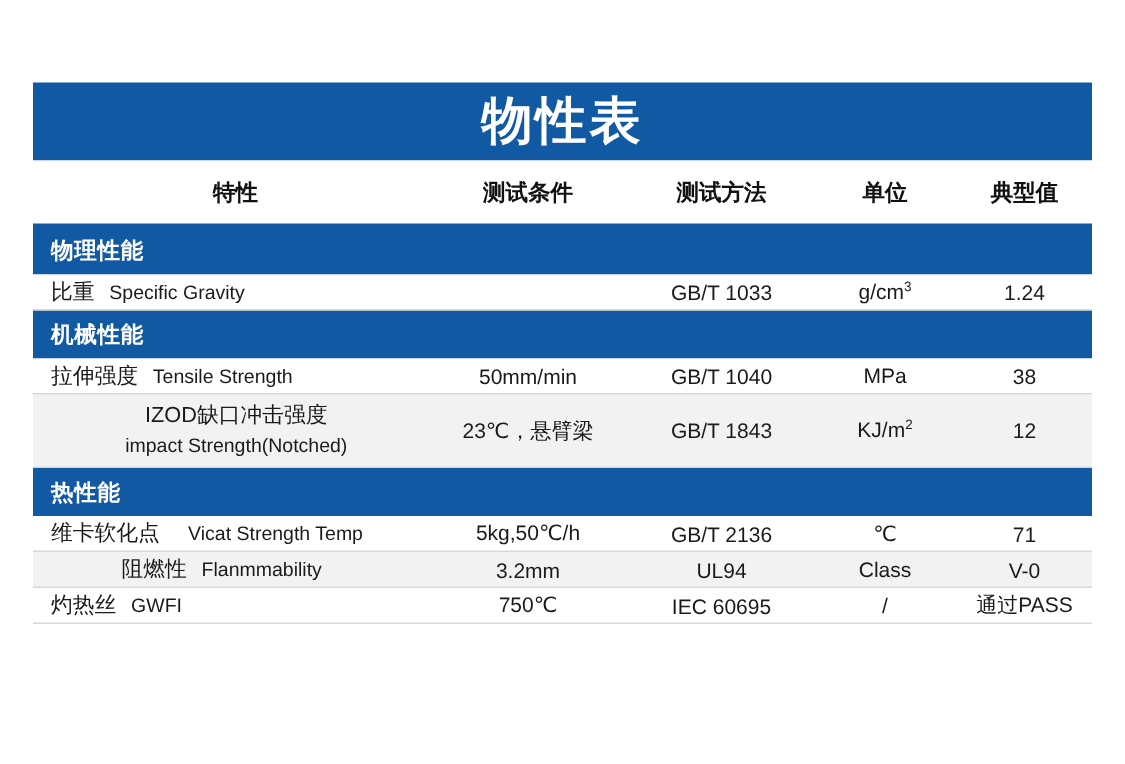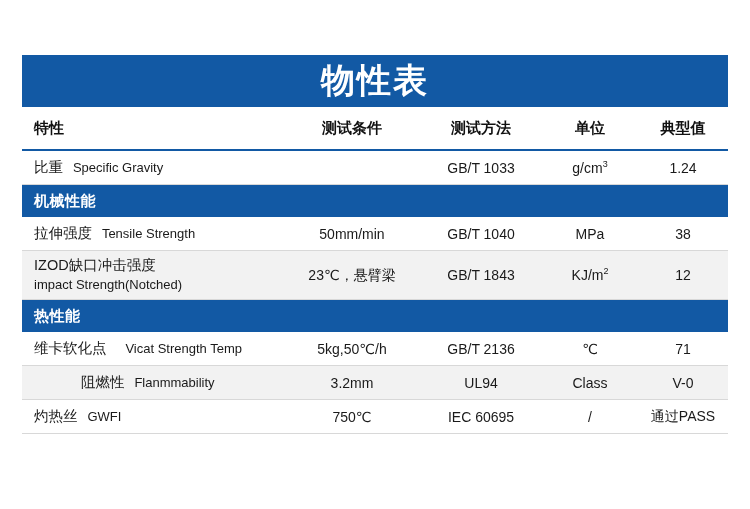--- a/index.html
+++ b/index.html
@@ -41,35 +41,35 @@
     background: #ffffff;
     color: #111111;
     font-size: 15px;
     font-weight: bold;
     height: 42px;
     padding: 0 4px;
     border: none;
     border-bottom: 2px solid #1259a4;
   }
   .head-row th.left {
-    text-align: left;
+    text-align: center;
     padding-left: 12px;
   }
   .section-row td {
     background: #1259a4;
     color: #ffffff;
     font-size: 15px;
     font-weight: bold;
     height: 32px;
     padding: 0 0 0 12px;
     border: none;
     letter-spacing: 0.5px;
   }
   .data-row td {
-    height: 33px;
+    height: 23px;
     font-size: 14px;
     text-align: center;
     padding: 0 3px;
     border-bottom: 1px solid #d8d8d8;
     background: #ffffff;
     color: #1a1a1a;
   }
   .data-row.alt td {
     background: #f2f2f2;
   }
@@ -82,20 +82,21 @@
     line-height: 1.35;
   }
   .cn {
     font-size: 14.5px;
   }
   .en {
     font-size: 13px;
   }
   .two-line {
     display: block;
+    text-align: center;
   }
   .two-line .ln1 { display: block; font-size: 14.5px; }
   .two-line .ln2 { display: block; font-size: 13px; }
   sup {
     font-size: 9px;
     vertical-align: super;
   }
   .c-prop { width: 262px; }
   .c-cond { width: 136px; }
   .c-meth { width: 122px; }
@@ -121,20 +122,23 @@
     </tr>
 
     <tr class="head-row">
       <th class="left">特性</th>
       <th>测试条件</th>
       <th>测试方法</th>
       <th>单位</th>
       <th>典型值</th>
     </tr>
 
+    <tr class="section-row">
+      <td colspan="5">物理性能</td>
+    </tr>
     <tr class="data-row">
       <td class="left">
         <span class="cn" style="margin-right: 6px;">比重</span>
         <span class="en">Specific Gravity</span>
       </td>
       <td></td>
       <td>GB/T 1033</td>
       <td><span>g/cm</span><sup>3</sup></td>
       <td>1.24</td>
     </tr>

